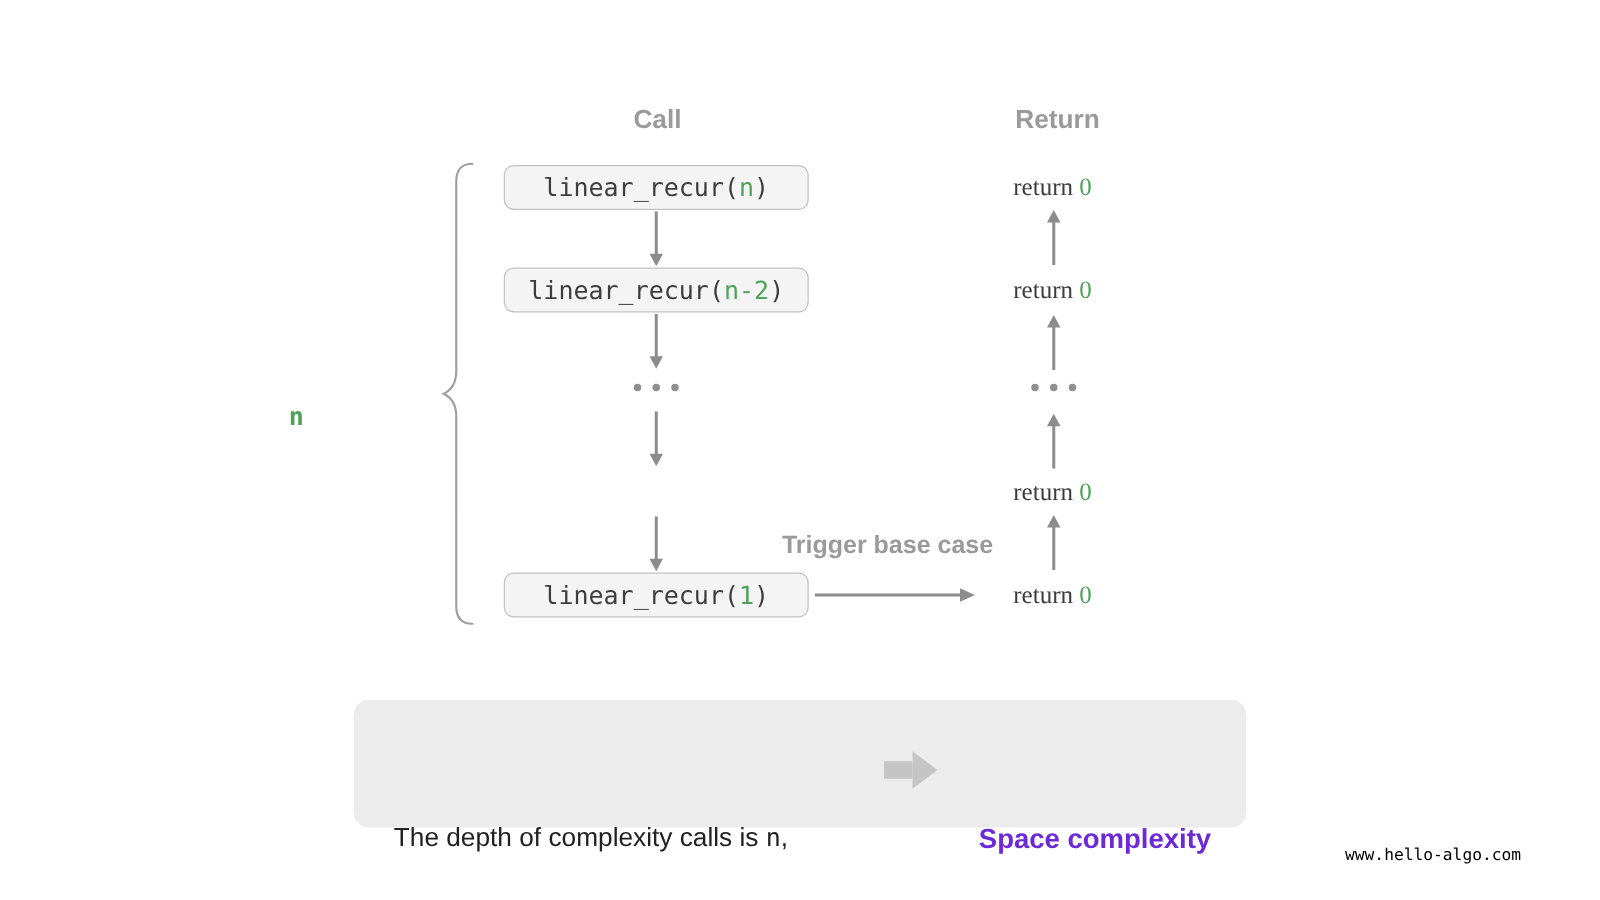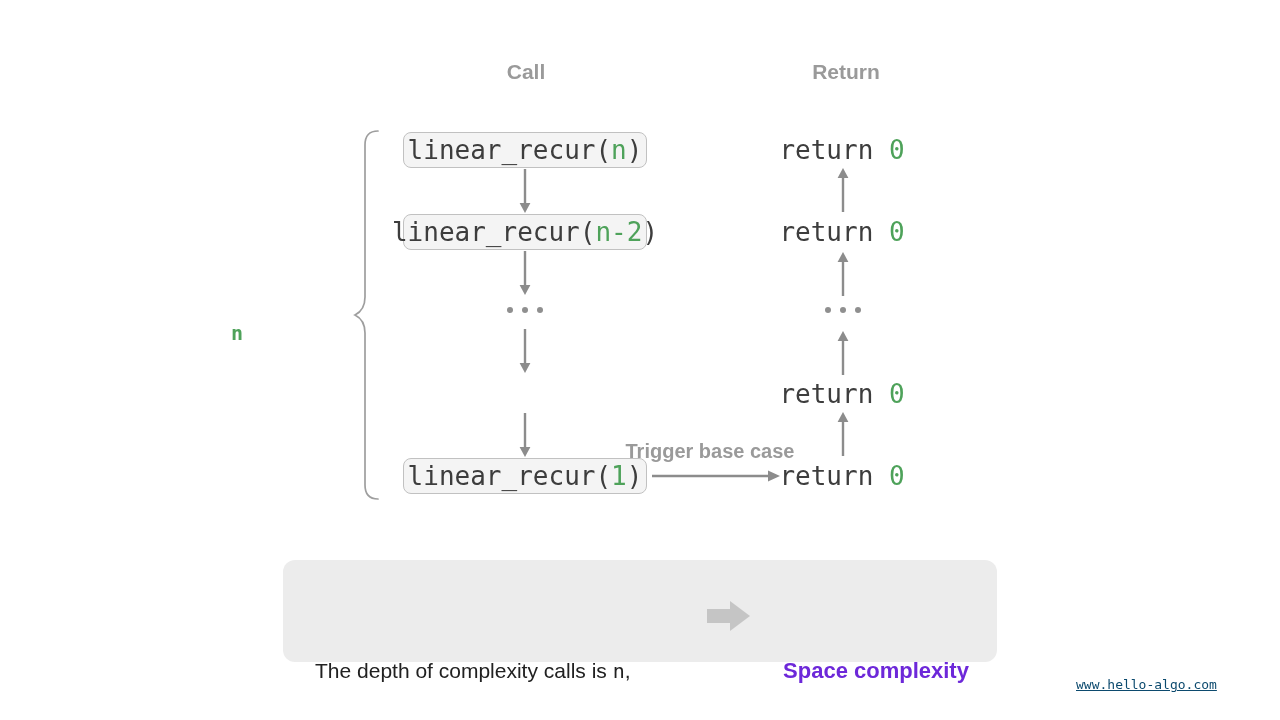--- a/index.html
+++ b/index.html
@@ -1,36 +1,36 @@
 <!DOCTYPE html>
 <html><head>
 <meta charset="utf-8">
 <style>
   html,body{margin:0;padding:0;background:#ffffff;}
   .canvas{position:relative;width:1280px;height:720px;background:#ffffff;overflow:hidden;
           font-family:"Liberation Sans",sans-serif;}
   .abs{position:absolute;}
-  .col-header{width:160px;text-align:center;font-size:21px;font-weight:700;color:#9A9A9A;}
-  .code{font-family:"DejaVu Sans Mono",monospace;font-size:26px;color:#3D3D3D;white-space:pre;}
+  .col-header{width:160px;text-align:center;font-size:21px;font-weight:700;color:#9A9A9A;margin-top:24px;}
+  .code{font-family:"DejaVu Sans Mono",monospace;font-size:20px;color:#3D3D3D;white-space:pre;}
   .green{color:#4EA25A;}
   .code-box{left:403px;width:244px;height:36px;background:#F4F4F4;border:1.5px solid #C1C1C1;
             border-radius:8px;box-sizing:border-box;display:flex;align-items:center;justify-content:center;}
-  .ret{left:762px;width:160px;text-align:center;line-height:24px;white-space:pre;}
+  .ret{left:762px;width:160px;text-align:center;line-height:24px;white-space:pre;font-family:Liberation Serif, serif;}
   .dots{display:flex;gap:9px;}
   .dots i{display:block;width:6px;height:6px;border-radius:50%;background:#8F8F8F;}
   .left-title{left:117px;top:284px;width:240px;text-align:center;font-size:22px;color:#2A2A2A;}
   .left-n{left:117px;top:321px;width:240px;text-align:center;font-family:"DejaVu Sans Mono",monospace;
           font-size:20px;font-weight:700;color:#4EA25A;}
-  .trigger{left:604px;top:425px;width:212px;text-align:center;font-size:20px;font-weight:700;color:#9A9A9A;margin-top:15px;}
+  .trigger{left:604px;top:425px;width:212px;text-align:center;font-size:20px;font-weight:700;color:#9A9A9A;}
   .summary-box{left:283px;top:560px;width:714px;height:102px;background:#ECECEC;border-radius:12px;}
   .sum-left{left:315px;top:573px;font-size:21px;color:#212121;line-height:39px;white-space:pre;}
   .sum-left .code{font-size:20px;color:#212121;}
   .sum-right{left:756px;top:573px;width:240px;text-align:center;line-height:39px;white-space:pre;}
   .sum-title{font-size:22px;font-weight:700;color:#6d28d9;}
-  .watermark{left:1076px;top:677px;font-family:"DejaVu Sans Mono",monospace;font-size:13px;color:#0c4a6e;text-decoration:underline;}
+  .watermark{left:1076px;top:677px;font-family:"DejaVu Sans Mono",monospace;font-size:13px;color:#000000;}
 </style>
 </head>
 <body>
 
 <div class="canvas">
 
   <div class="abs col-header" style="left:446px;top:60px">Call</div>
   <div class="abs col-header" style="left:766px;top:60px">Return</div>
 
   <svg class="abs" style="left:348px;top:127px" width="36" height="376" viewBox="0 0 36 376">

